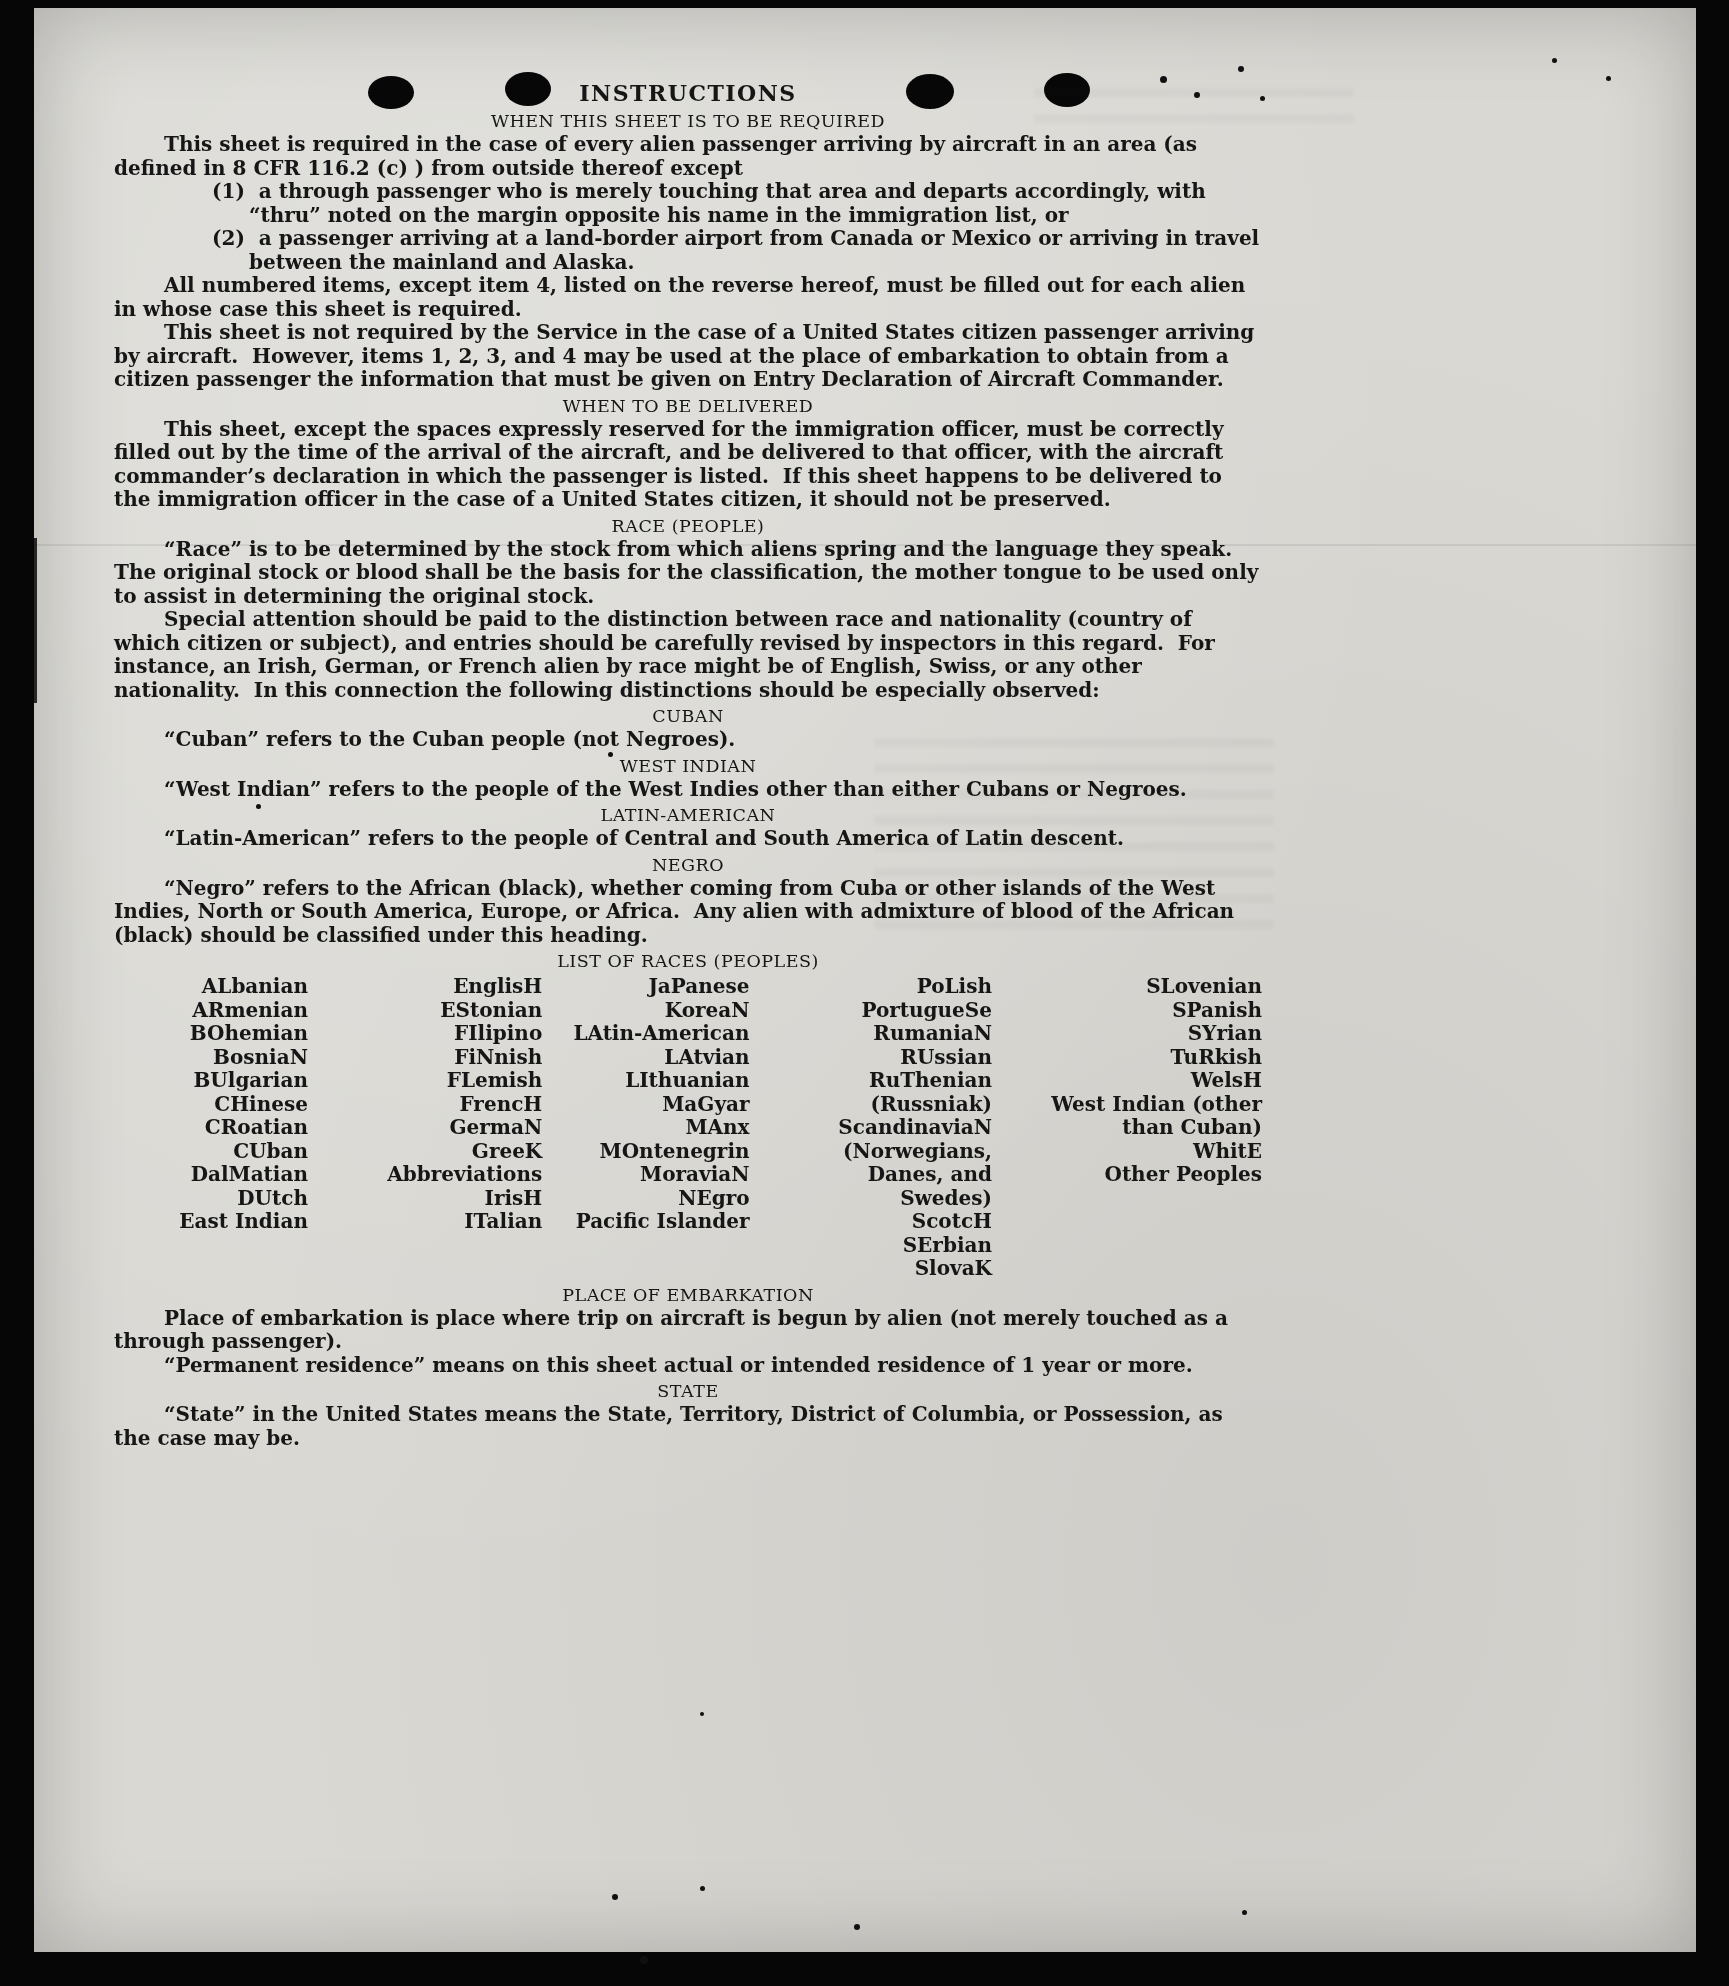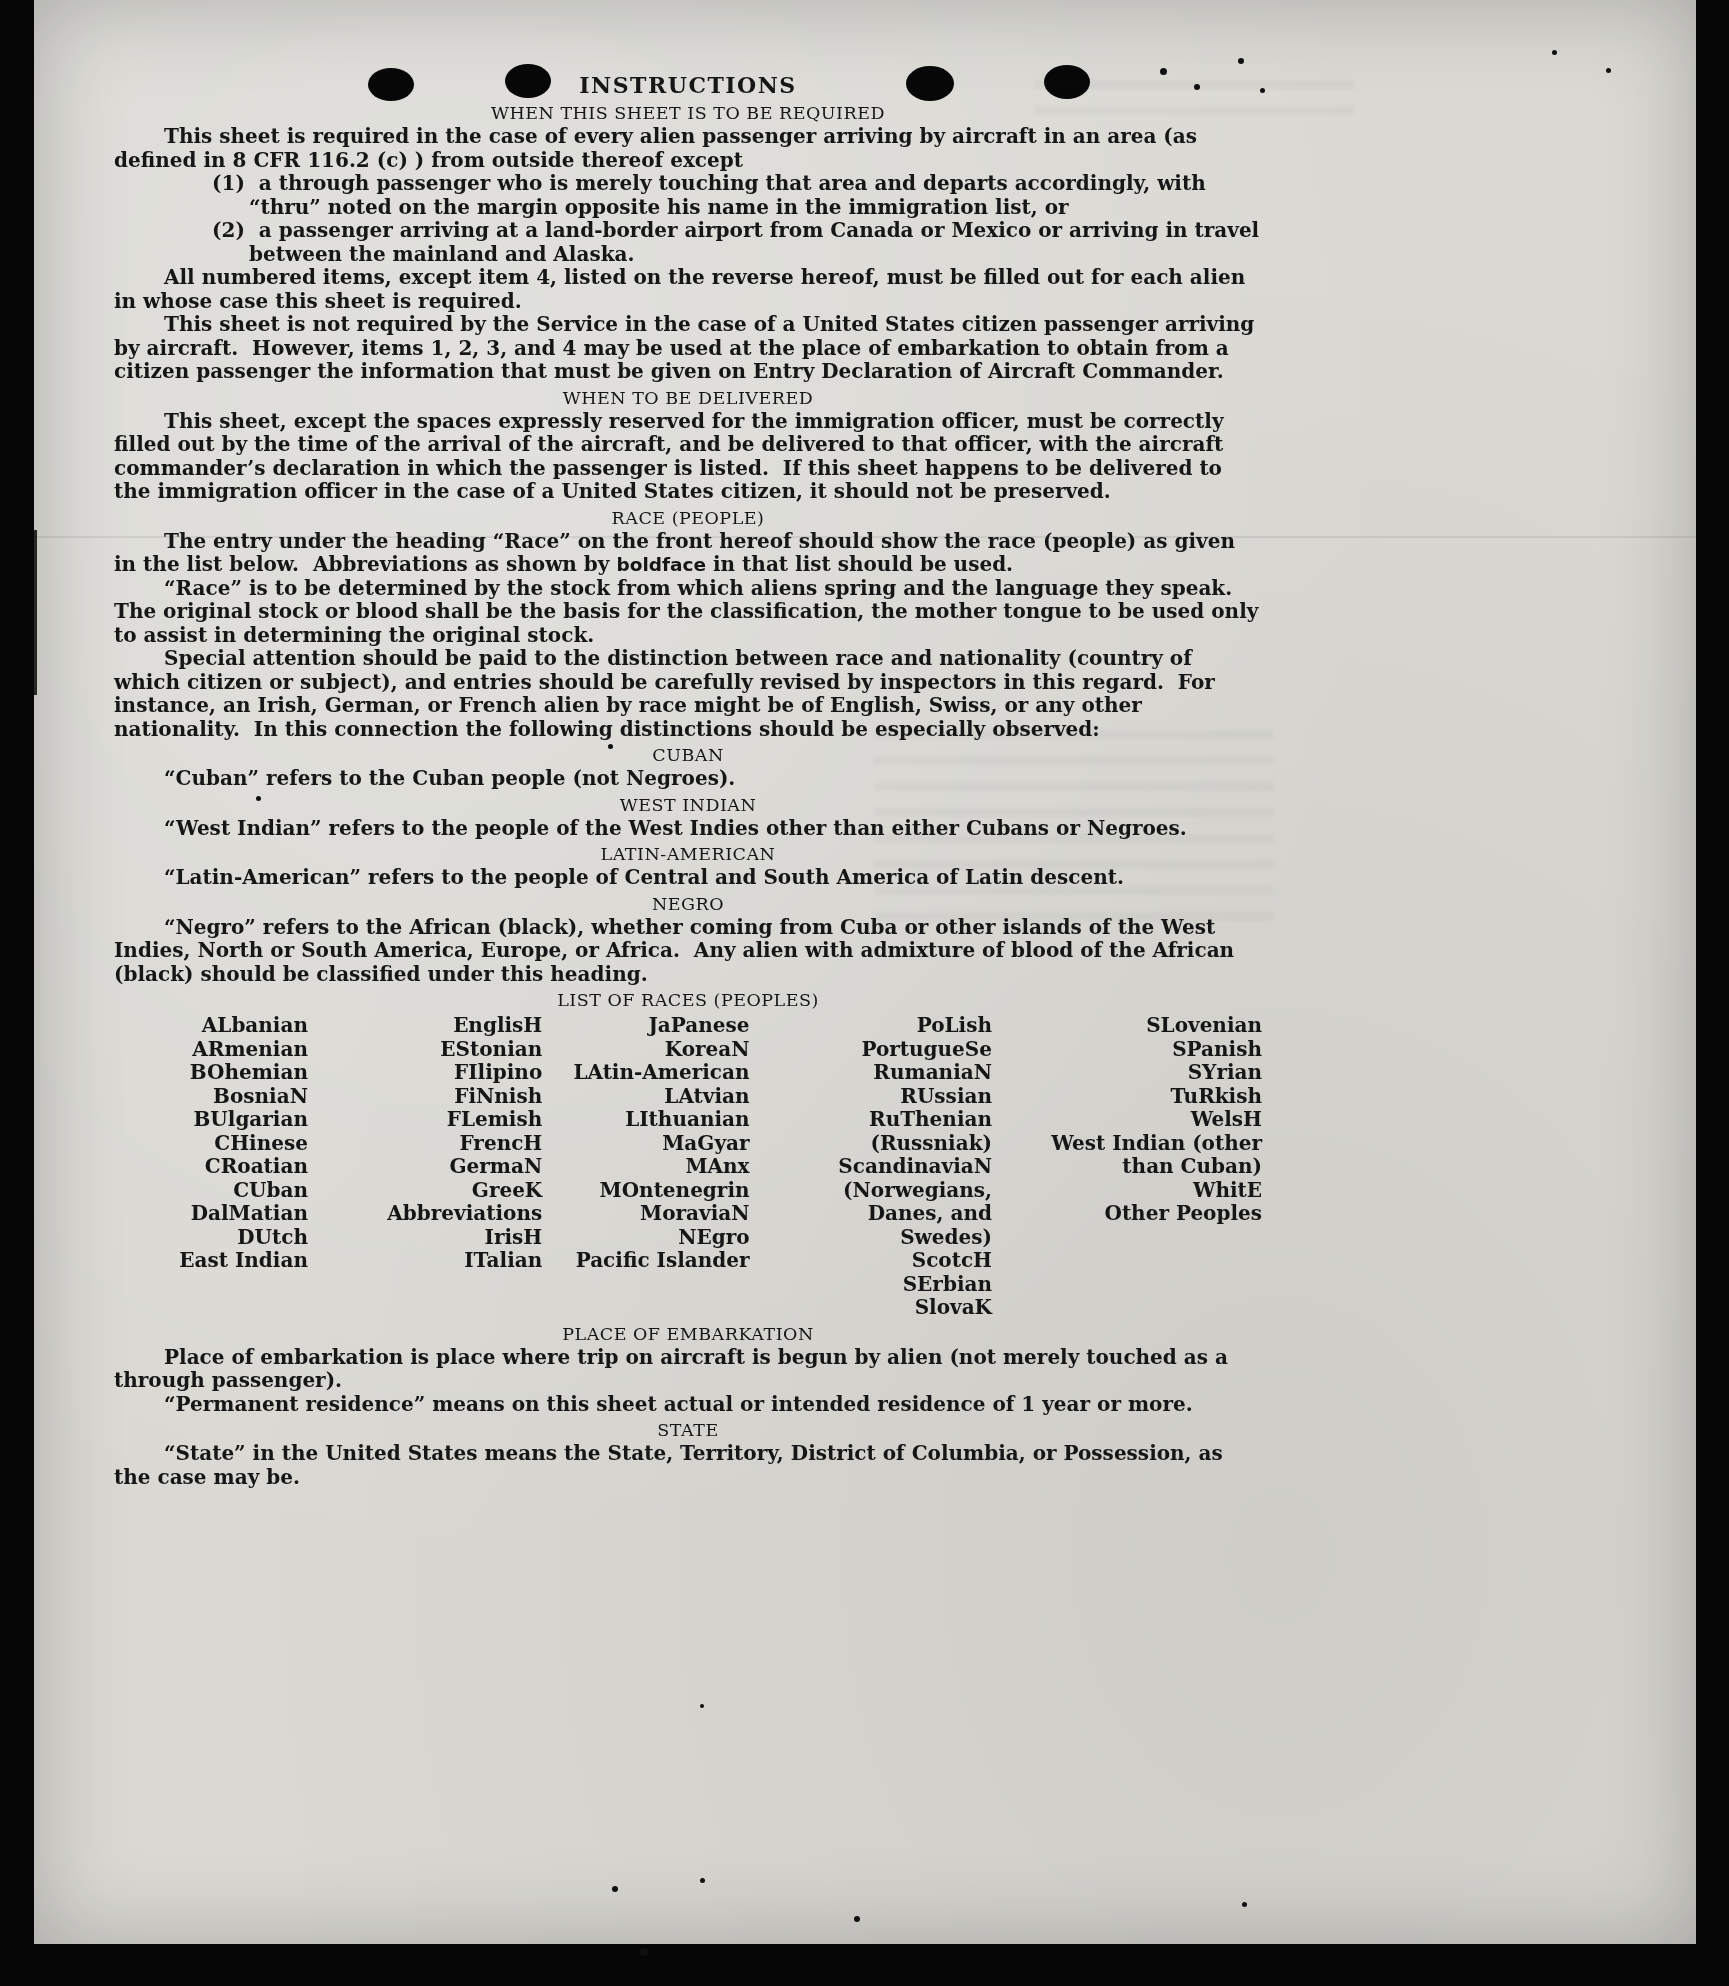--- a/index.html
+++ b/index.html
@@ -5,21 +5,21 @@
   * { box-sizing: border-box; }
   html, body { margin: 0; padding: 0; }
   body {
     width: 1729px; height: 1986px;
     background: #060606;
     position: relative;
     overflow: hidden;
     font-family: "DejaVu Serif", "Liberation Serif", serif;
   }
   .paper {
-    position: absolute; left: 34px; top: 0;
+    position: absolute; left: 34px; top: 8px;
     width: 1662px; height: 1944px;
     background:
       radial-gradient(ellipse at 25% 20%, rgba(255,255,255,0.22), transparent 55%),
       radial-gradient(ellipse at 75% 80%, rgba(0,0,0,0.05), transparent 60%),
       #d9d8d3;
     box-shadow: inset 0 0 90px rgba(0,0,0,0.22);
   }
   .content {
     position: absolute; left: 80px; top: 72px; width: 1148px;
     color: #161616;
@@ -87,21 +87,20 @@
     <p class="para indent">This sheet is required in the case of every alien passenger arriving by aircraft in an area (as defined in 8 CFR 116.2 (c) ) from outside thereof except</p>
     <p class="para numbered">(1)  a through passenger who is merely touching that area and departs accordingly, with “thru” noted on the margin opposite his name in the immigration list, or</p>
     <p class="para numbered">(2)  a passenger arriving at a land-border airport from Canada or Mexico or arriving in travel between the mainland and Alaska.</p>
     <p class="para indent">All numbered items, except item 4, listed on the reverse hereof, must be filled out for each alien in whose case this sheet is required.</p>
     <p class="para indent"><span>This sheet is </span><span class="em">not</span><span> required by the Service in the case of a United States citizen passenger arriving by aircraft.  However, items 1, 2, 3, and 4 </span><span class="em">may be</span><span> used at the place of embarkation to obtain from a citizen passenger the information that must be given on Entry Declaration of Aircraft Commander.</span></p>
 
     <h2 class="sec-h">WHEN TO BE DELIVERED</h2>
     <p class="para indent"><span>This sheet, except the spaces expressly reserved for the immigration officer, must be correctly filled out by the time of the arrival of the aircraft, and be delivered to that officer, with the aircraft commander’s declaration in which the passenger is listed.  If this sheet happens to be delivered to the immigration officer in the case of a United States citizen, it should </span><span class="em">not</span><span> be preserved.</span></p>
 
     <h2 class="sec-h">RACE (PEOPLE)</h2>
-    <p class="para indent"><span>The entry under the heading “Race” on the front hereof should show the race (people) as given in the list below.  Abbreviations as shown by </span><span class="bb">boldface</span><span> in that list should be used.</span></p>
     <p class="para indent">“Race” is to be determined by the stock from which aliens spring and the language they speak.  The original stock or blood shall be the basis for the classification, the mother tongue to be used only to assist in determining the original stock.</p>
     <p class="para indent">Special attention should be paid to the distinction between race and nationality (country of which citizen or subject), and entries should be carefully revised by inspectors in this regard.  For instance, an Irish, German, or French alien by race might be of English, Swiss, or any other nationality.  In this connection the following distinctions should be especially observed:</p>
 
     <h2 class="sec-h">CUBAN</h2>
     <p class="para indent">“Cuban” refers to the Cuban people (not Negroes).</p>
 
     <h2 class="sec-h">WEST INDIAN</h2>
     <p class="para indent">“West Indian” refers to the people of the West Indies other than either Cubans or Negroes.</p>
 
     <h2 class="sec-h">LATIN-AMERICAN</h2>

